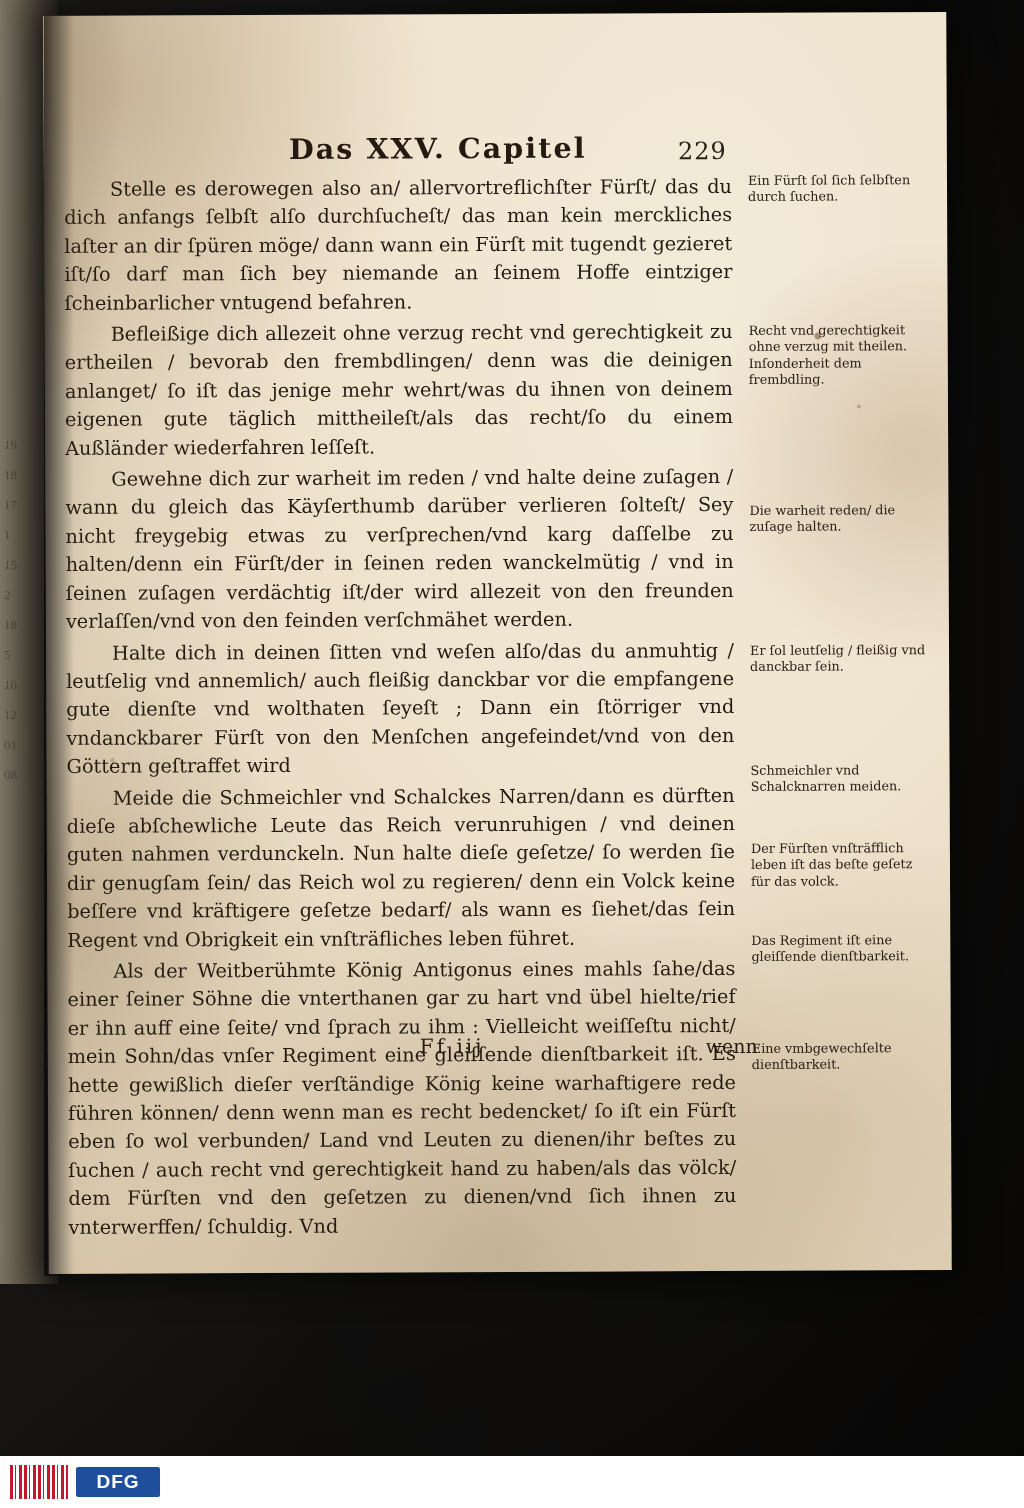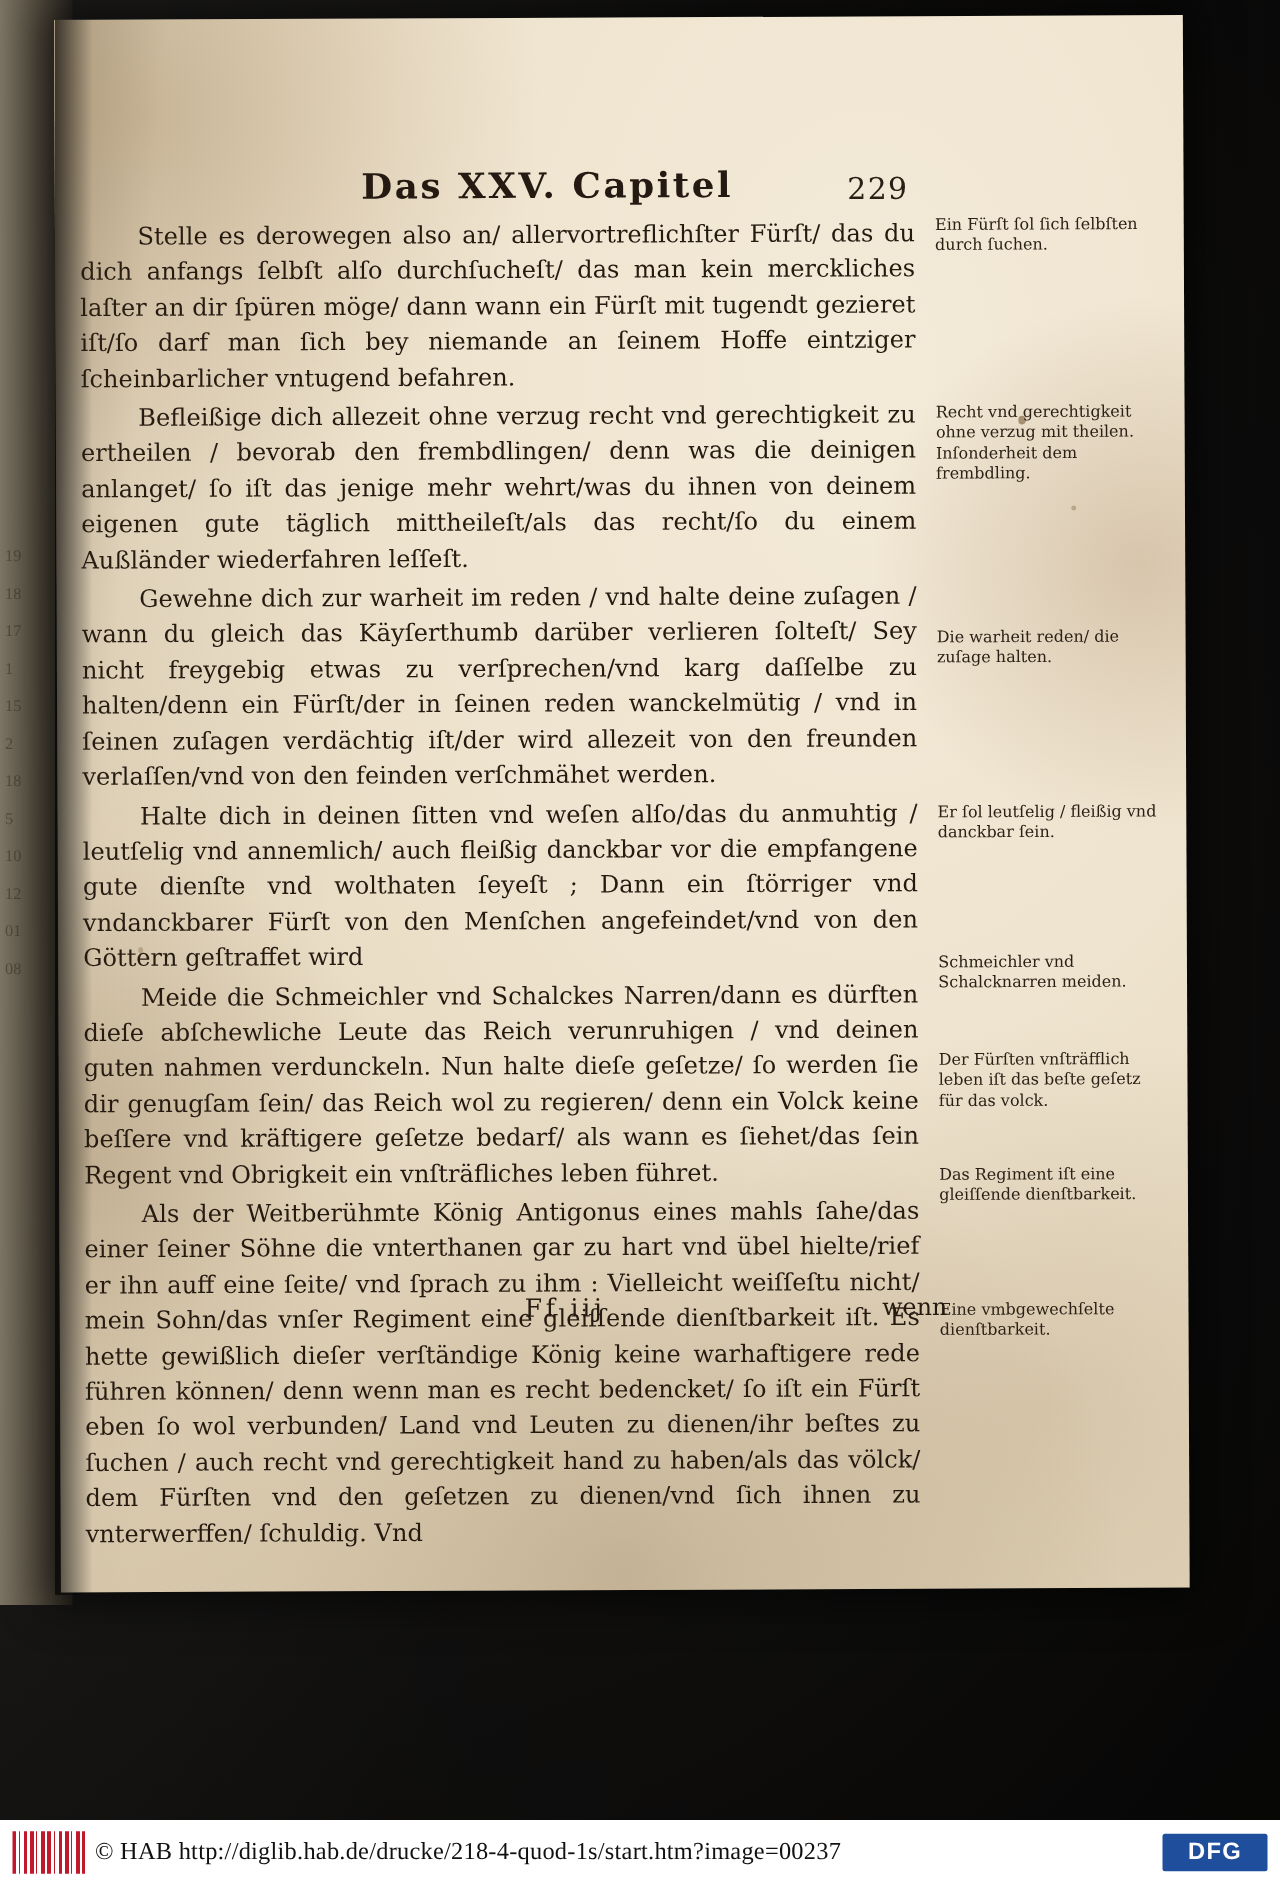--- a/index.html
+++ b/index.html
@@ -288,15 +288,14 @@
 
   <div class="footline">
     <span class="signature">Ff iij</span>
     <span class="catchword">wenn</span>
   </div>
 
 </div>
 
 <div class="bottombar">
   <div class="barcode"></div>
-  <div class="bar-text">© HAB http://diglib.hab.de/drucke/218-4-quod-1s/start.htm?image=00237</div>
   <div class="dfg-logo">DFG</div>
 </div>
 
 </body></html>

